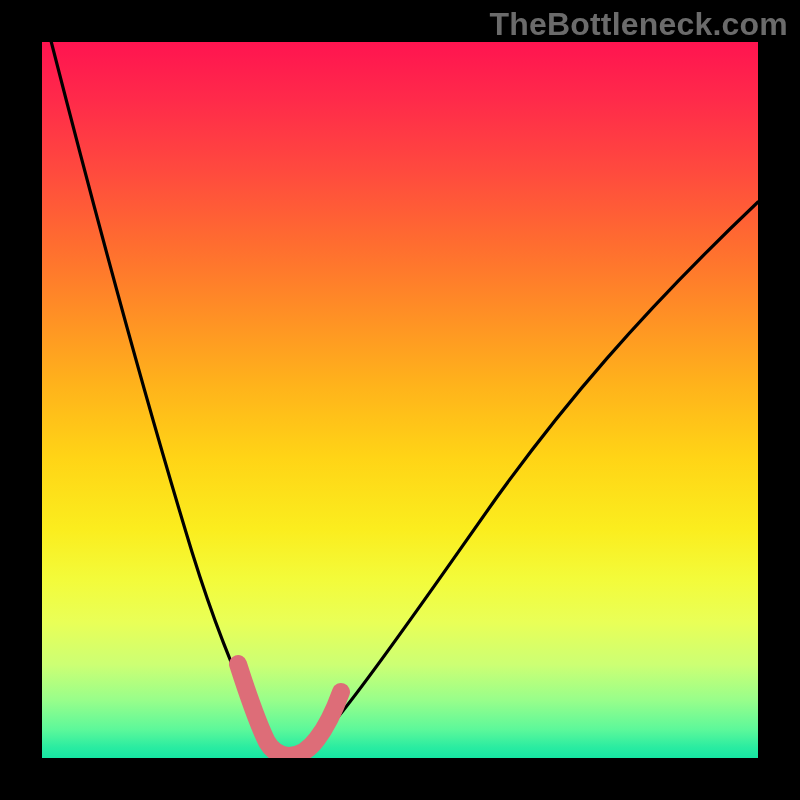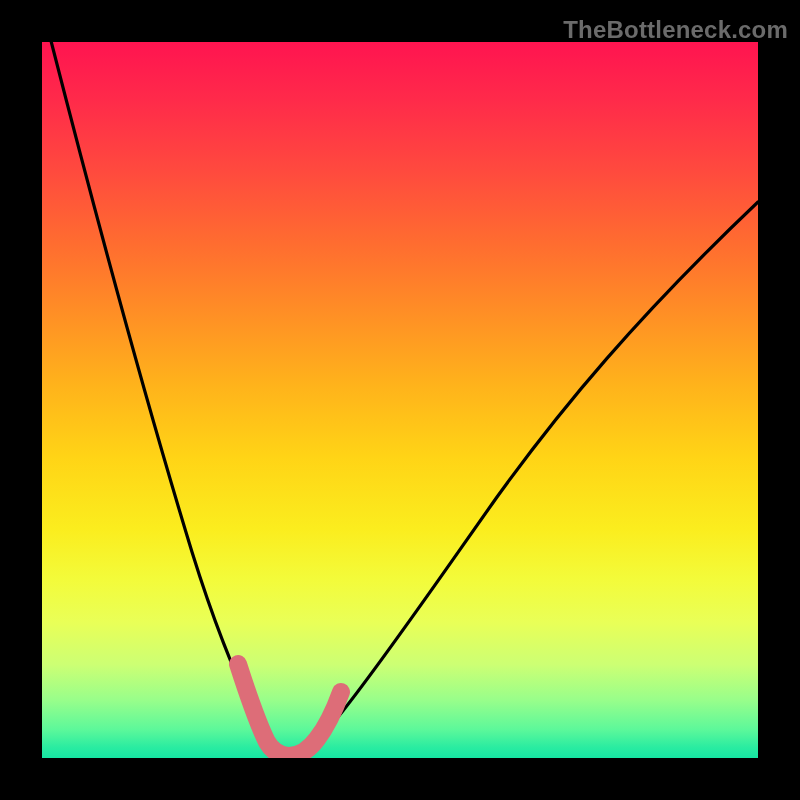--- a/index.html
+++ b/index.html
@@ -53,24 +53,24 @@
   }
   svg.curves {
     position: absolute;
     left: 0;
     top: 0;
     width: 716px;
     height: 716px;
   }
   .watermark {
     position: absolute;
-    top: 16px;
+    top: 6px;
     right: 12px;
     font-family: Arial, Helvetica, sans-serif;
-    font-size: 24px;
+    font-size: 32px;
     font-weight: 600;
     color: #6b6b6b;
     letter-spacing: 0.2px;
     user-select: none;
   }
 </style>
 </head>
 <body>
 
 <div class="frame">

